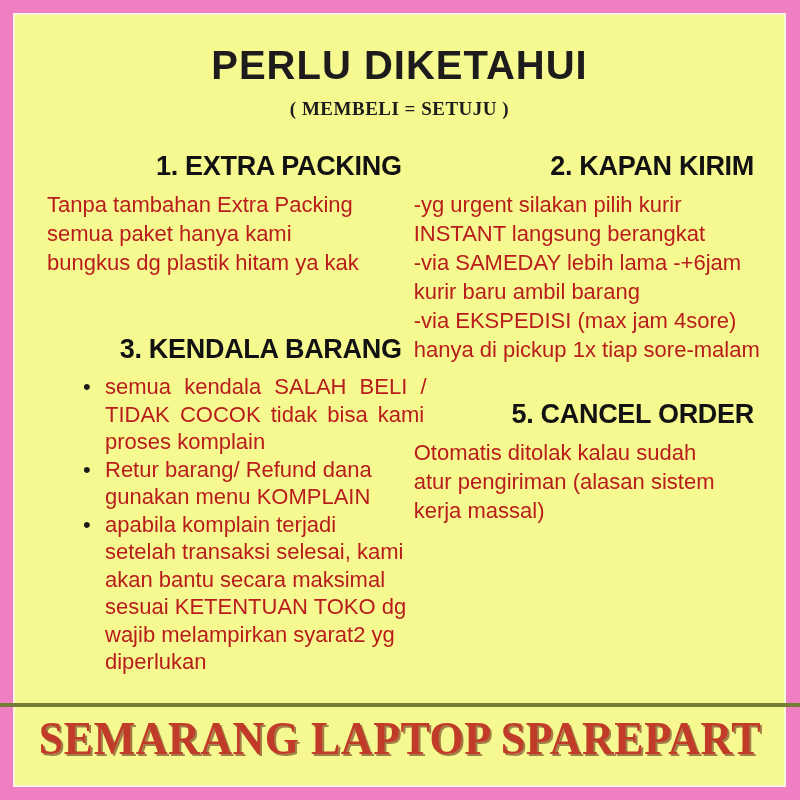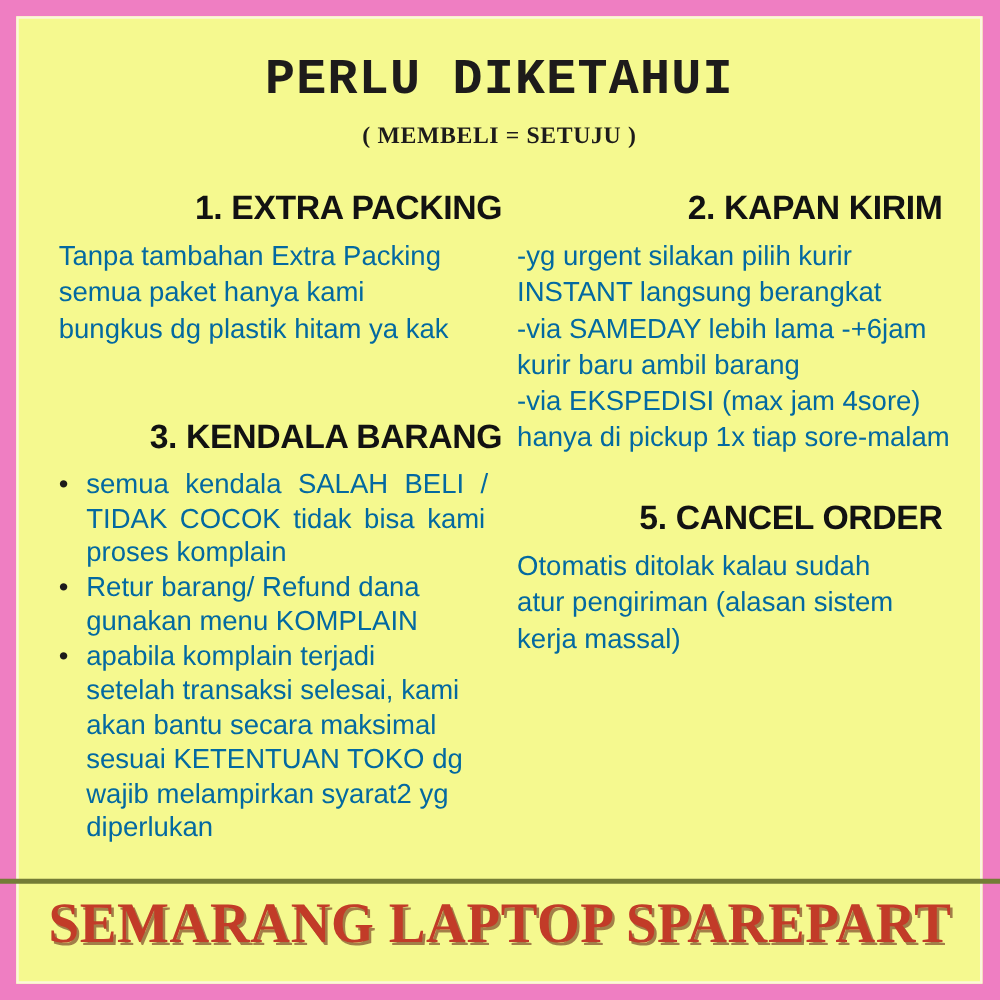--- a/index.html
+++ b/index.html
@@ -20,21 +20,21 @@
     background: var(--background-yellow, #f5f98f);
     border: 2px solid var(--inner-line-cream, #fcf6dc);
     box-sizing: border-box;
     padding: 26px 30px 0;
     color: var(--heading-black, #1d1b1b);
   }
 
   
   .title {
     margin: 0;
-    font-family: Liberation Mono, monospace;
+    font-family: Liberation Sans, sans-serif;
     font-weight: 700;
     font-size: 40px;
     line-height: 48px;
     letter-spacing: 1px;
     text-align: center;
     color: var(--heading-black, #1d1b1b);
   }
   .subtitle {
     margin-top: 5px;
     font-family: "Liberation Serif", serif;
@@ -56,29 +56,29 @@
   .section-heading {
     margin: 0 0 6px 0;
     font-family: Liberation Sans, sans-serif;
     font-weight: 700;
     font-size: 27px;
     line-height: 36px;
     letter-spacing: -0.3px;
     color: #121212;
     text-align: right;
   }
-  .sec-kendala { margin-top: 54px; }
+  .sec-kendala { margin-top: 54px; margin-left: 36px; }
   .sec-komplain { margin-top: 22px; }
   .sec-cancel { margin-top: 32px; }
 
   .body-line {
     font-family: "Liberation Sans", sans-serif;
     font-size: 22px;
     line-height: 29px;
-    color: #0369a1;
+    color: #b91c1c;
     white-space: nowrap;
   }
 
   .bullet-list { margin: 2px 0 0 0; padding: 0; list-style: none; }
   .bullet-item { position: relative; padding-left: 22px; }
   .bullet-marker {
     position: absolute; left: 0; top: 0;
     font-size: 22px; line-height: 27.5px;
   }
   .bullet-item .body-line { line-height: 27.5px; }

